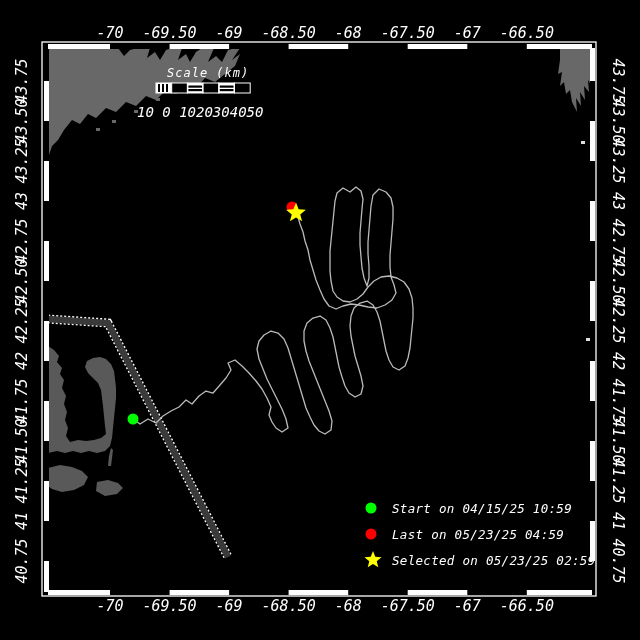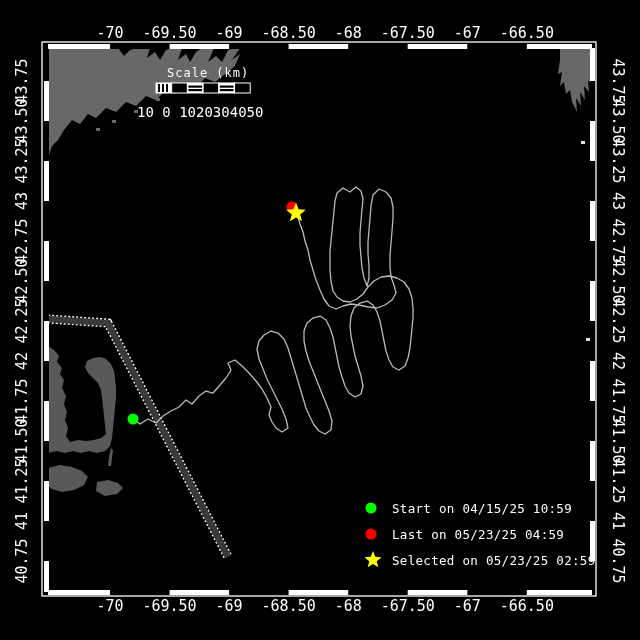--- a/index.html
+++ b/index.html
@@ -1,16 +1,16 @@
 <!DOCTYPE html>
 <html><head>
 <meta charset="utf-8">
 <style>
   html,body{margin:0;padding:0;background:#000;width:640px;height:640px;overflow:hidden;}
-  .stage{position:relative;width:640px;height:640px;background:#000;}
+  .stage{position:relative;width:640px;height:640px;background:#000;font-style:italic;}
   svg text{font-family:"DejaVu Sans Mono","Liberation Mono",monospace;fill:#ffffff;}
   .ax{font-size:15px;}
   .ttl{font-size:12px;letter-spacing:1px;}
   .vals{font-size:14px;}
   .leg{font-size:12.5px;letter-spacing:0.3px;}
 </style>
 </head>
 <body>
 
 <div class="stage">

